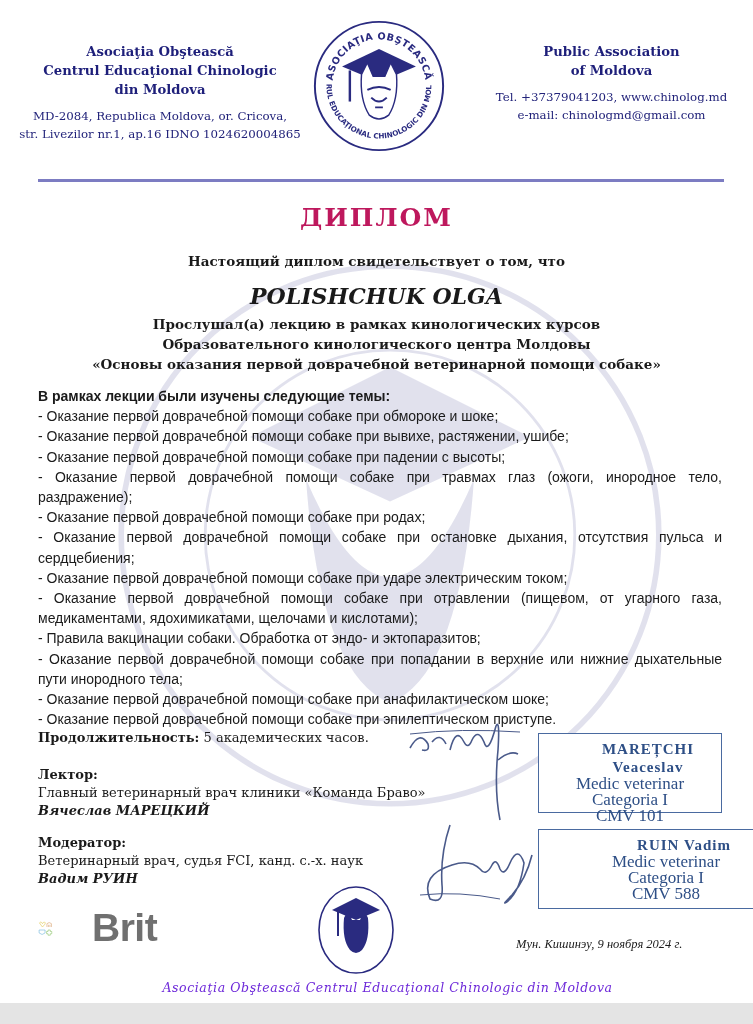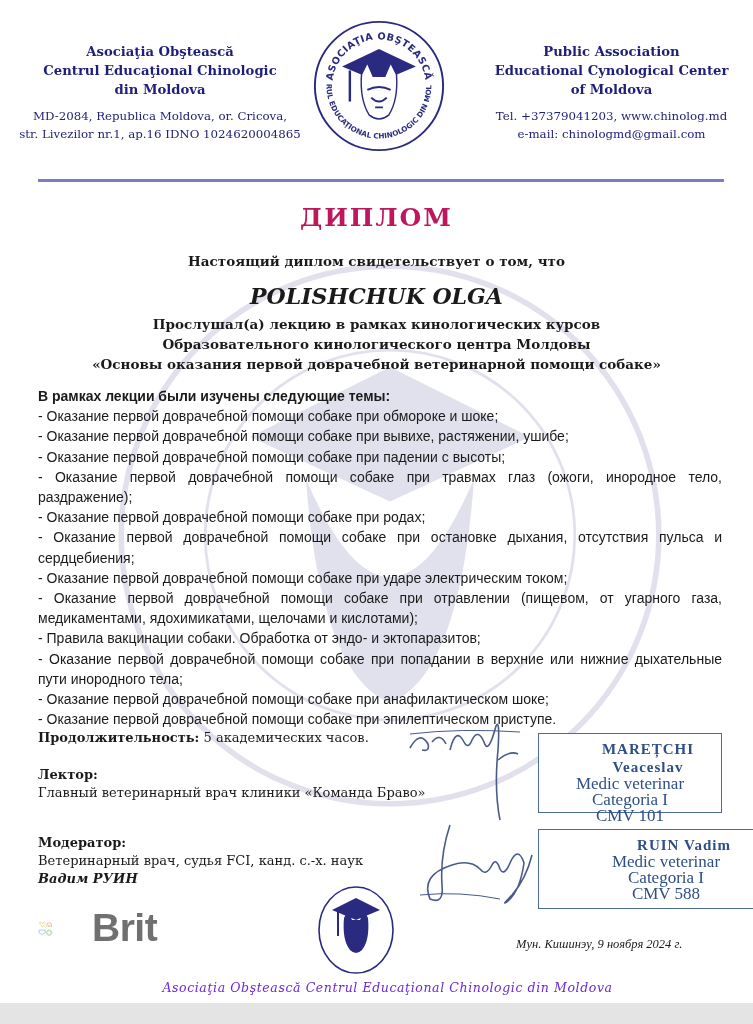--- a/index.html
+++ b/index.html
@@ -98,21 +98,20 @@
     </text>
     <polygon points="70,32 108,50 70,66 32,50" fill="#2a2b80"></polygon>
     <line x1="40" y1="54" x2="40" y2="86" stroke="#2a2b80" stroke-width="2.5"></line>
     <path d="M52 58 L58 46 L64 60 L76 60 L82 46 L88 58 Q90 84 80 100 Q70 108 60 100 Q50 84 52 58Z" fill="#fff" stroke="#2a2b80" stroke-width="1.5"></path>
     <path d="M58 74 Q70 68 82 74 M62 82 Q70 90 78 82 M66 92 L74 92" stroke="#2a2b80" stroke-width="2" fill="none"></path>
   </svg>
 
   <div class="hdr-right">
     <div class="hdr-title">
       <div>Public Association</div>
-      <div>Educational Cynological Center</div>
       <div>of Moldova</div>
     </div>
     <div class="hdr-addr">
       <div>Tel. +37379041203, www.chinolog.md</div>
       <div>e-mail: chinologmd@gmail.com</div>
     </div>
   </div>
 
   <div class="rule"></div>
 
@@ -141,20 +140,21 @@
     <div class="topic">- Оказание первой доврачебной помощи собаке при эпилептическом приступе.</div>
   </div>
 
   <div class="duration">
     <span class="lbl-bold">Продолжительность:</span><span> 5 академических часов.</span>
   </div>
 
   <div class="lecturer">
     <div class="lbl-bold">Лектор:</div>
     <div>Главный ветеринарный врач клиники «Команда Браво»</div>
+    <div class="person-name">Вячеслав МАРЕЦКИЙ</div>
   </div>
 
   <div class="moderator">
     <div class="lbl-bold">Модератор:</div>
     <div>Ветеринарный врач, судья FCI, канд. с.-х. наук</div>
     <div class="person-name">Вадим РУИН</div>
   </div>
 
   <svg class="signature sig-1" viewBox="0 0 140 110">
     <path d="M10 28 Q20 10 28 24 Q30 32 22 30 M32 22 Q40 12 46 24 M50 30 Q56 6 64 22 Q68 30 72 20 Q78 8 84 22 Q88 36 96 6 Q100 -2 98 30 Q94 70 100 100 M98 40 Q110 30 118 34" stroke="#4a5a8a" stroke-width="1.6" fill="none"></path>

